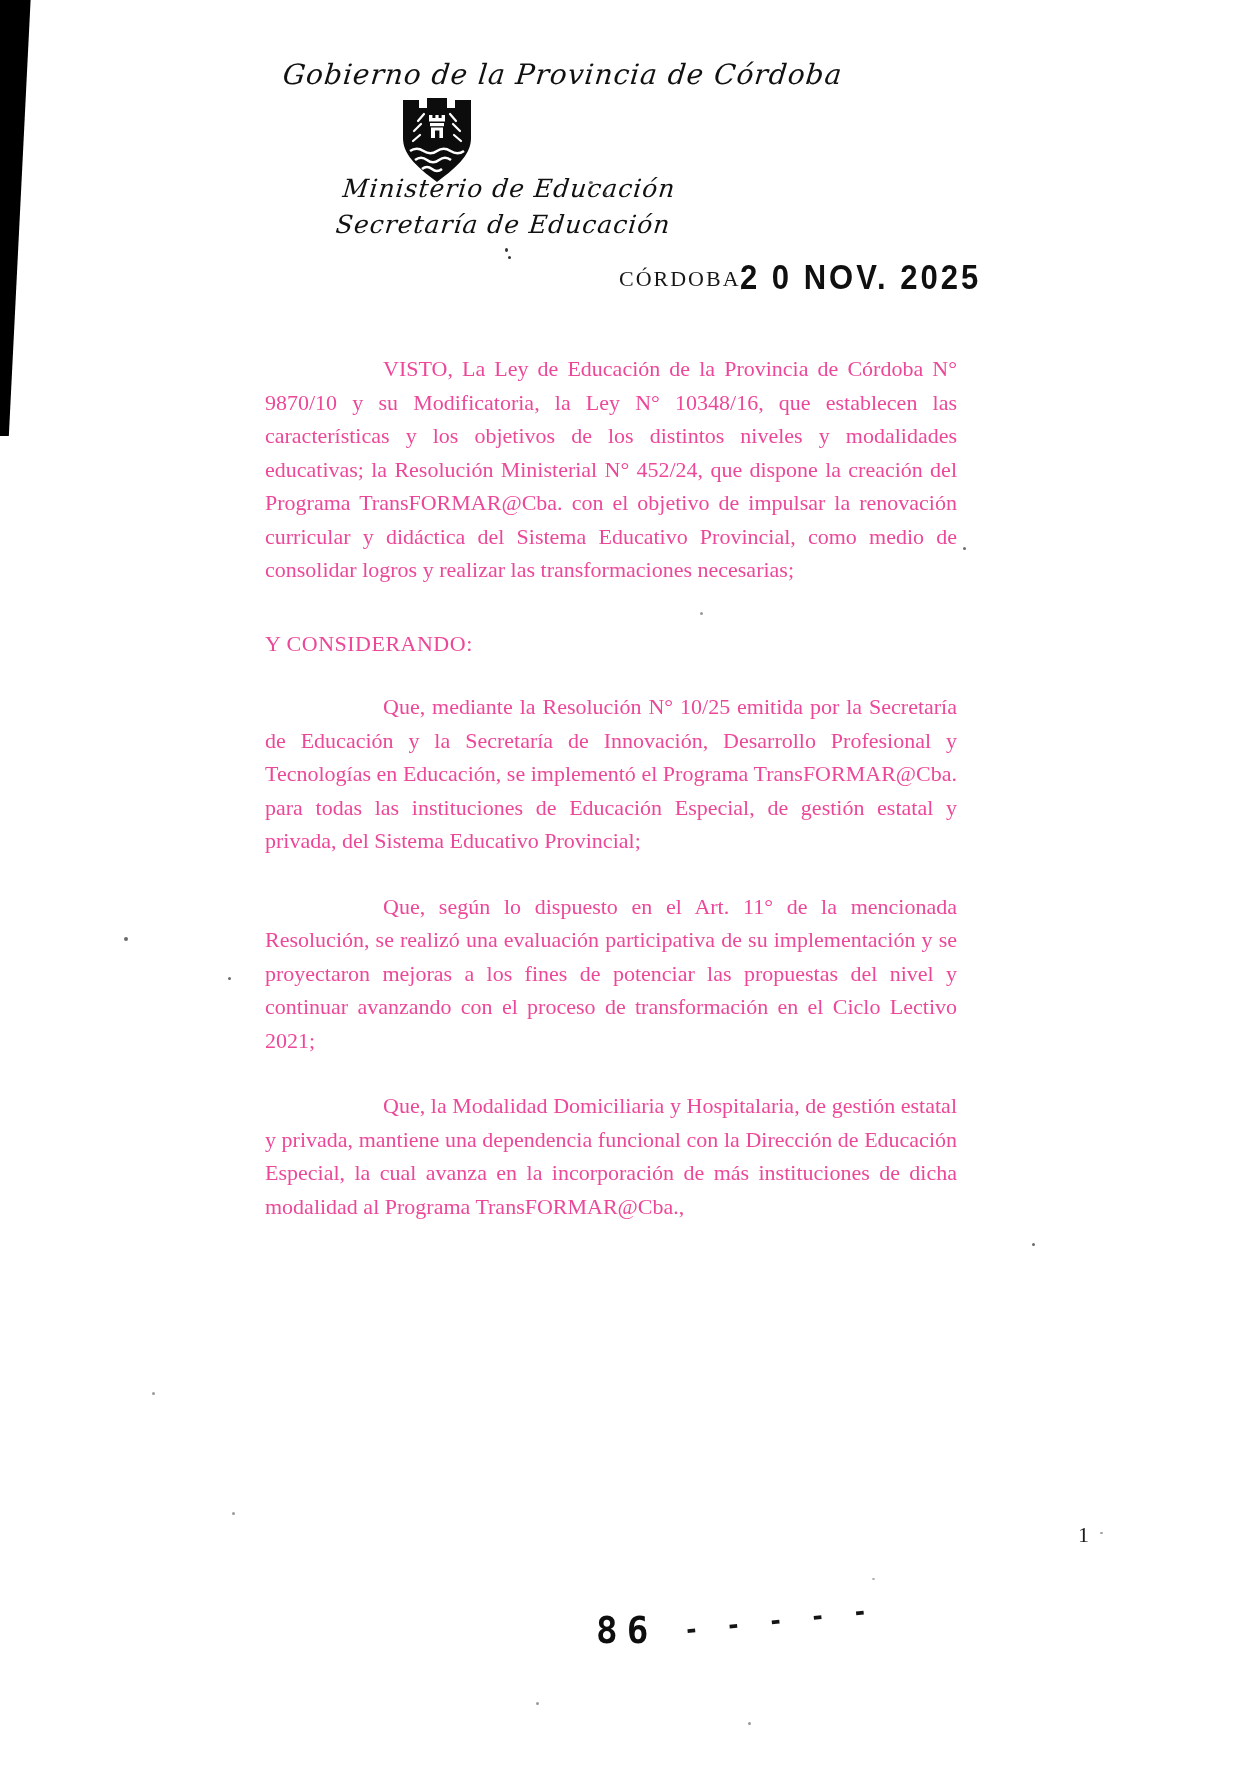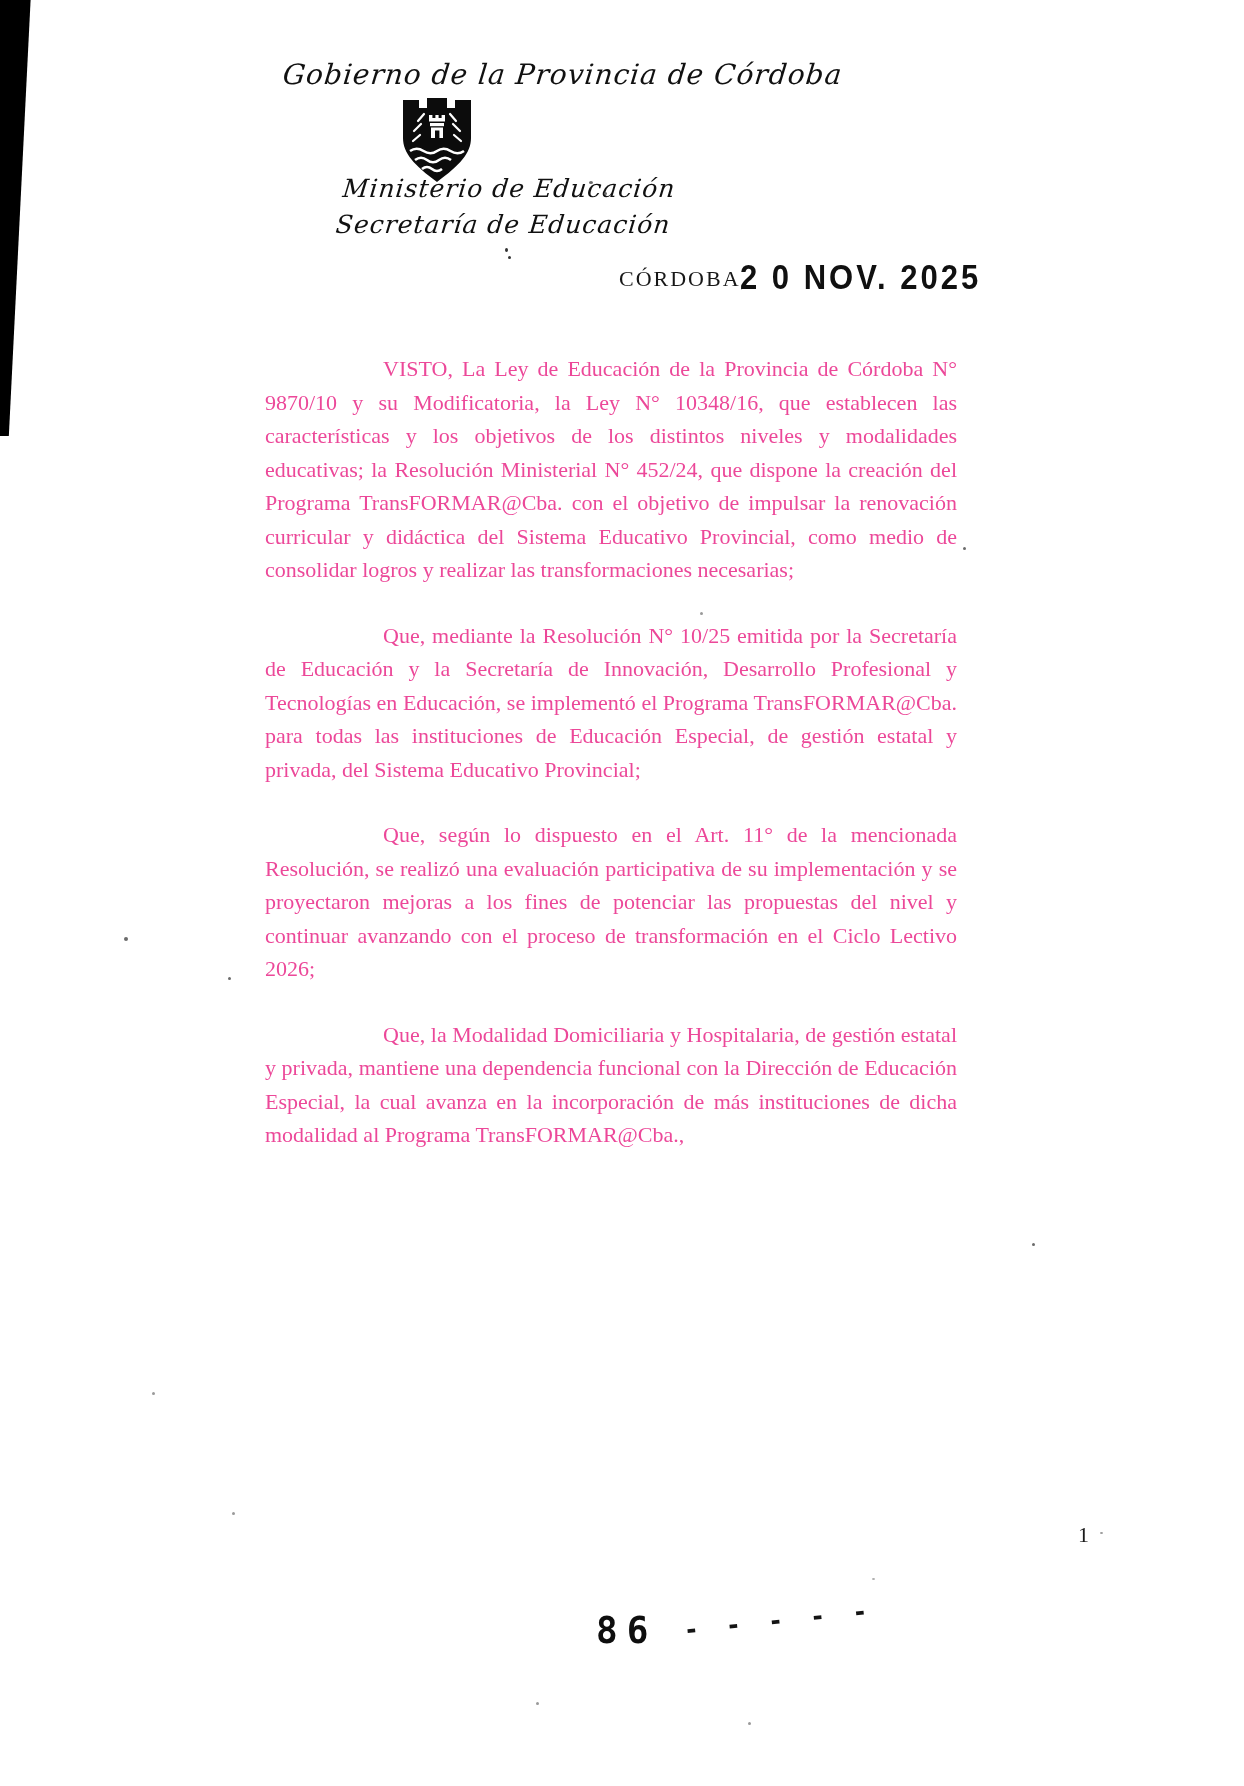--- a/index.html
+++ b/index.html
@@ -119,22 +119,23 @@
   </div>
 
   <div class="script min-line">Ministerio de Educación</div>
   <div class="script sec-line">Secretaría de Educación</div>
 
   <span class="city-label">CÓRDOBA,</span>
   <span class="stamp-date">2 0 NOV. 2025</span>
 
   <main class="doc-body">
     <p>VISTO, La Ley de Educación de la Provincia de Córdoba N° 9870/10 y su Modificatoria, la Ley N° 10348/16, que establecen las características y los objetivos de los distintos niveles y modalidades educativas; la Resolución Ministerial N° 452/24, que dispone la creación del Programa TransFORMAR@Cba. con el objetivo de impulsar la renovación curricular y didáctica del Sistema Educativo Provincial, como medio de consolidar logros y realizar las transformaciones necesarias;</p>
+    <p class="heading">Y CONSIDERANDO:</p>
     <p>Que, mediante la Resolución N° 10/25 emitida por la Secretaría de Educación y la Secretaría de Innovación, Desarrollo Profesional y Tecnologías en Educación, se implementó el Programa TransFORMAR@Cba. para todas las instituciones de Educación Especial, de gestión estatal y privada, del Sistema Educativo Provincial;</p>
-    <p>Que, según lo dispuesto en el Art. 11° de la mencionada Resolución, se realizó una evaluación participativa de su implementación y se proyectaron mejoras a los fines de potenciar las propuestas del nivel y continuar avanzando con el proceso de transformación en el Ciclo Lectivo 2026;</p>
+    <p>Que, según lo dispuesto en el Art. 11° de la mencionada Resolución, se realizó una evaluación participativa de su implementación y se proyectaron mejoras a los fines de potenciar las propuestas del nivel y continuar avanzando con el proceso de transformación en el Ciclo Lectivo 2021;</p>
     <p>Que, la Modalidad Domiciliaria y Hospitalaria, de gestión estatal y privada, mantiene una dependencia funcional con la Dirección de Educación Especial, la cual avanza en la incorporación de más instituciones de dicha modalidad al Programa TransFORMAR@Cba.,</p>
   </main>
 
   <div class="page-number">1</div>
   <div class="folio-stamp">86</div>
   <div class="folio-dashes">- - - - -</div>
 
   <div>
     <span class="speck" style="left:589px; top:181px; width:4px; height:3px;"></span>
     <span class="speck" style="left:604px; top:192px; width:3px; height:3px;"></span>

